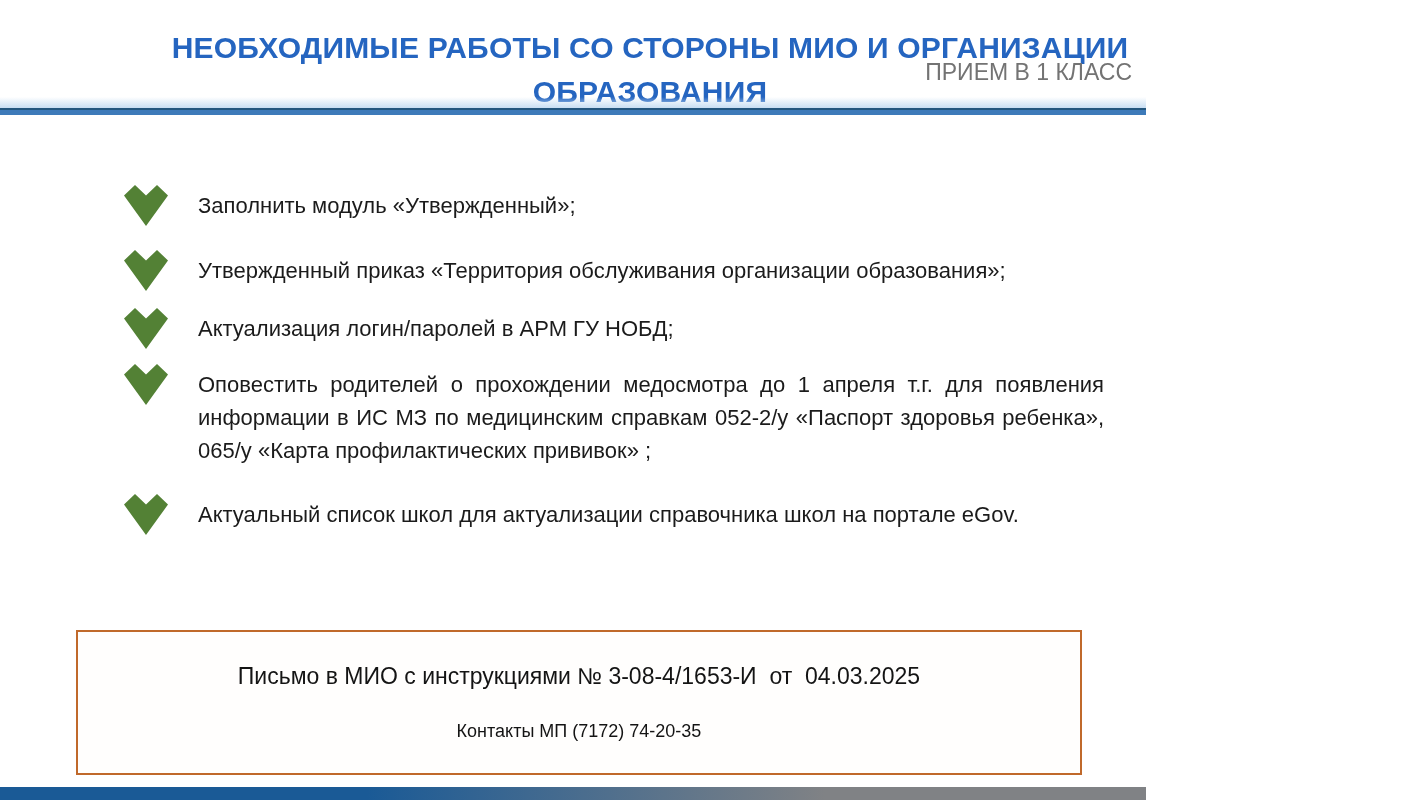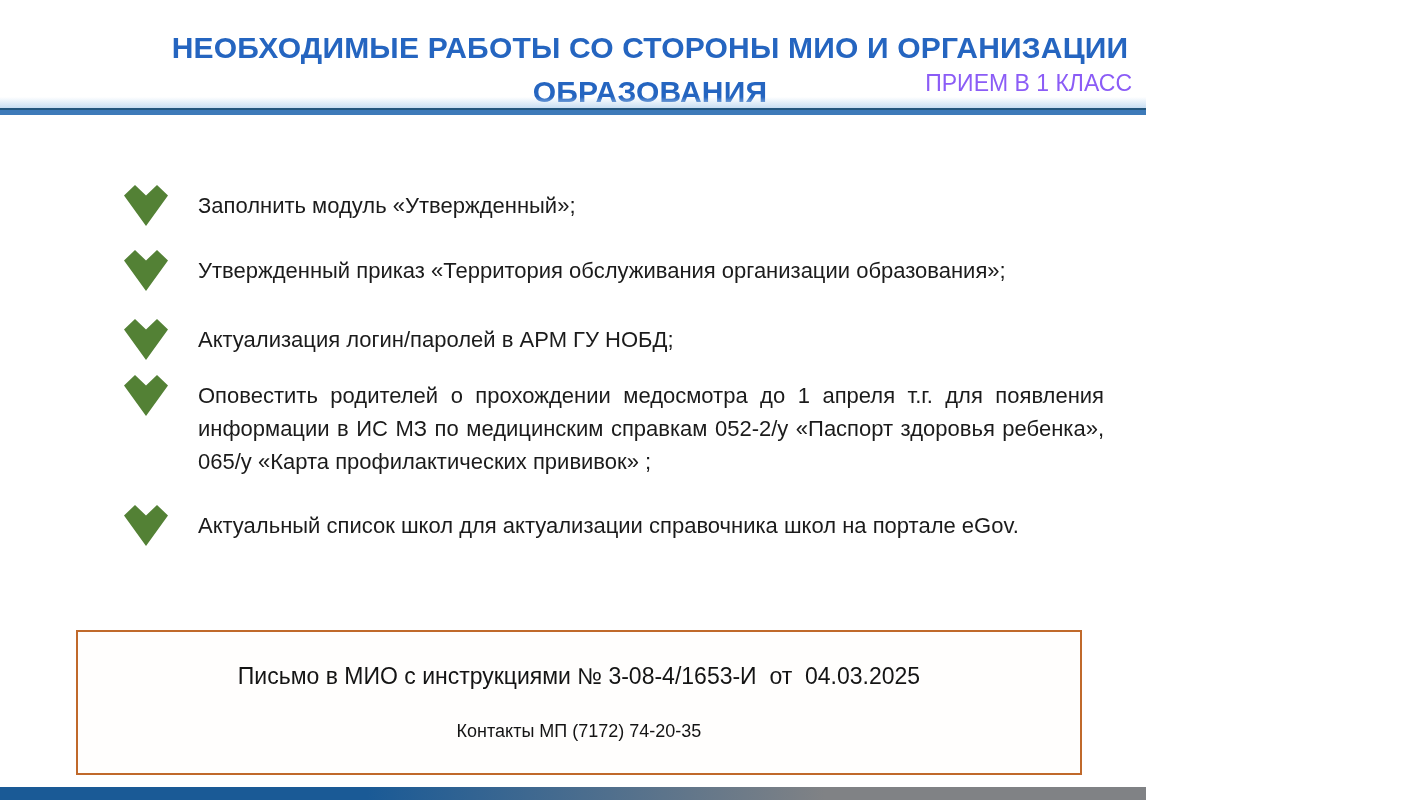--- a/index.html
+++ b/index.html
@@ -27,22 +27,22 @@
     position:absolute;
     left:150px;top:26px;width:1000px;
     text-align:center;
     color:var(--title-blue);
     font-size:30px;font-weight:bold;
     line-height:1.45;
     letter-spacing:0.2px;
   }
   .corner-label{
     position:absolute;
-    right:14px;top:70px;
-    color:#8b5cf6;
+    right:14px;top:59px;
+    color:#737373;
     font-size:23px;
     white-space:nowrap;
   }
   .divider{
     position:absolute;left:0;right:0;top:97px;
   }
   .divider .glow{
     height:11px;
     background:linear-gradient(to bottom, rgba(197,220,242,0), rgba(197,220,242,0.95));
   }
@@ -67,21 +67,21 @@
     margin-top:0;
   }
   .bullet .chev svg{display:block;width:100%;height:100%;}
   .bullet .text{
     font-size:22px;
     color:var(--text-black);
     line-height:1.5;
     padding-top:5px;
   }
   .b1{margin-bottom:23px;}
-  .b2{margin-bottom:27px;}
+  .b2{margin-bottom:16px;}
   .b3{margin-bottom:14px;}
   .b4{margin-bottom:26px;}
   .b4 .text{text-align:justify;}
 
   
   .info-box{
     position:absolute;
     left:76px;right:64px;top:630px;height:145px;
     border:2px solid var(--box-border-orange);
     background:#fffefd;

